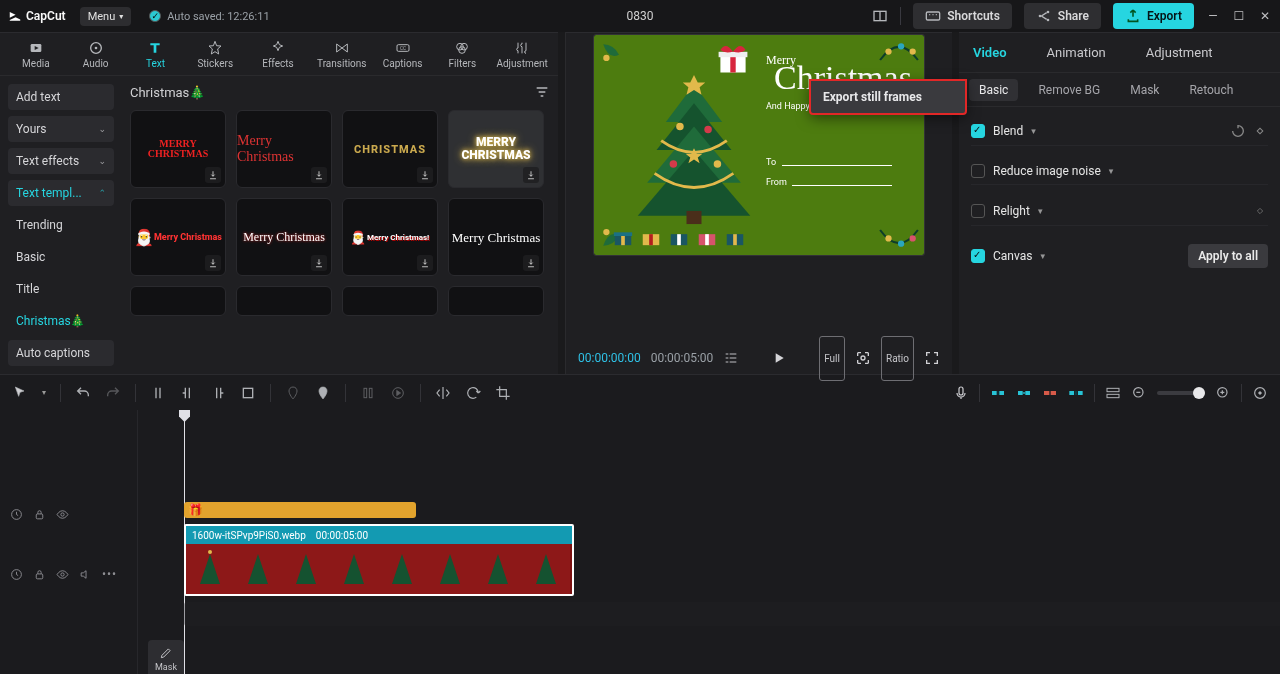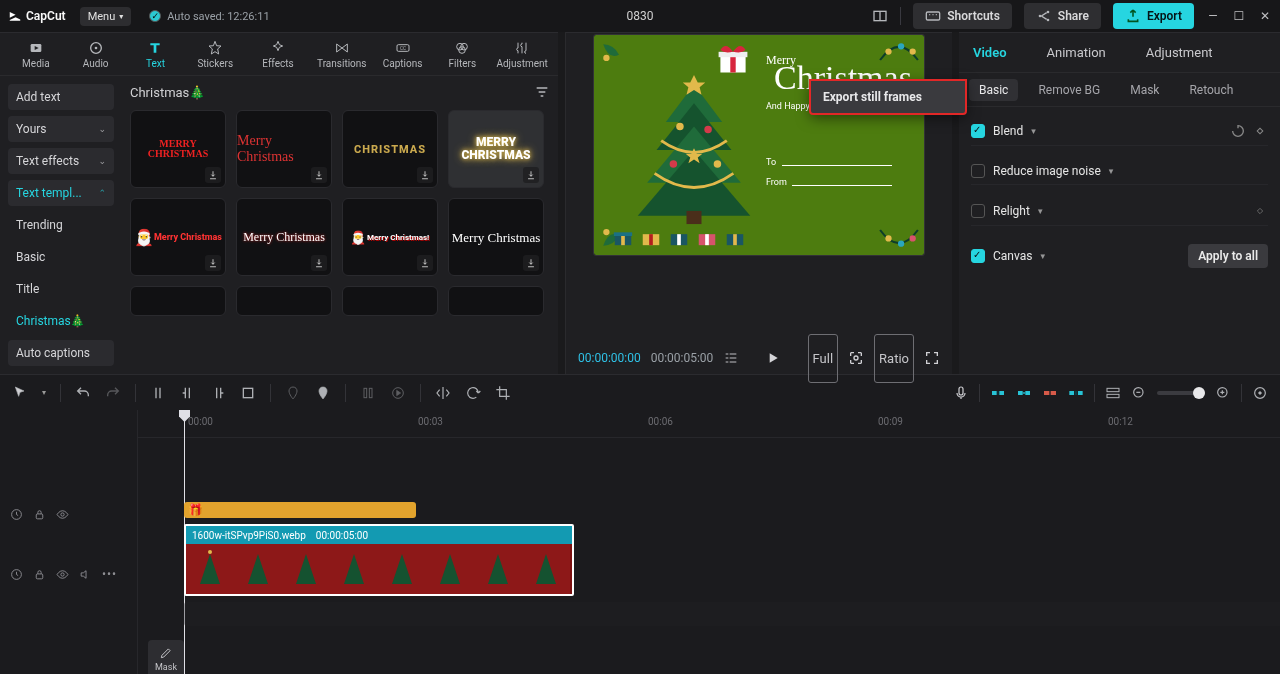--- a/index.html
+++ b/index.html
@@ -68,21 +68,21 @@
   .poster .smalltext { position:absolute; color:#fff; font-size:9px; }
   .poster .script { font-family:"Brush Script MT",cursive; color:#fff; }
   .poster .line { width:110px; height:1px; background:#fff; position:absolute; }
   .poster .gifts-row { position:absolute; bottom:8px; left:18px; display:flex; gap:6px; }
   .poster .gift { width:22px; height:22px; }
 
   .player-ctrl { height:32px; display:flex; align-items:center; gap:10px; padding:0 12px; font-size:12px; }
   .player-ctrl .time-cur { color:#2fc1e6; }
   .player-ctrl .time-dur { color:#9aa0a6; }
   .player-ctrl .gap { flex:1; }
-  .smallbox { border:1px solid #6e6e73; border-radius:3px; padding:16px 4px; font-size:13px; color:#c5c5c9;text-align:center; }
+  .smallbox { border:1px solid #6e6e73; border-radius:3px; padding:16px 4px; font-size:10px; color:#c5c5c9;text-align:center; }
 
   .rightpanel { width:321px; background:#1f1f22; border-top:1px solid #2b2b2f; display:flex; flex-direction:column; }
   .rp-tabs { height:40px; display:flex; align-items:center; gap:40px; padding:0 14px; border-bottom:1px solid #2a2a2d; font-size:13px; }
   .rp-tabs span { color:#c8c8cc; }
   .rp-tabs span.active { color:#26d5e0; font-weight:600; }
   .rp-sub { height:34px; display:flex; align-items:center; padding:0 10px; gap:10px; border-bottom:1px solid #2a2a2d; font-size:12px; }
   .rp-sub span { color:#a5a5aa; padding:4px 10px; border-radius:4px; white-space:nowrap; }
   .rp-sub span.active { background:#303034; color:#e8e8ea; }
   .rp-body { padding:10px 12px; display:flex; flex-direction:column; gap:12px; }
   .row-opt { display:flex; align-items:center; justify-content:space-between; padding:6px 0; border-bottom:1px solid #27272b; }
@@ -655,27 +655,20 @@
       <span style="letter-spacing:1px;">•••</span>
     </div>
     <div class="cover-box" style="position:absolute;left:148px;top:535px;">
       <svg width="14" height="14" viewBox="0 0 24 24">
           <path d="M4 20l4-1 11-11-3-3L5 16l-1 4z" fill="none" stroke="#c4c4c8" stroke-width="1.7"></path>
         </svg>
       <span>Mask</span>
     </div>
   </div>
   <div class="tl-body">
-    <div class="ruler">
-      <span class="tick" style="left:50px;">00:00</span>
-      <span class="tick" style="left:280px;">00:03</span>
-      <span class="tick" style="left:510px;">00:06</span>
-      <span class="tick" style="left:740px;">00:09</span>
-      <span class="tick" style="left:970px;">00:12</span>
-    </div>
     <div class="playhead"></div>
     <div class="strip">
         <div class="fx">🎁</div>
       </div>
     <div class="clip">
       <div class="bar">
         <span>1600w-itSPvp9PiS0.webp</span>
         <span>00:00:05:00</span>
       </div>
       <div class="frames">

